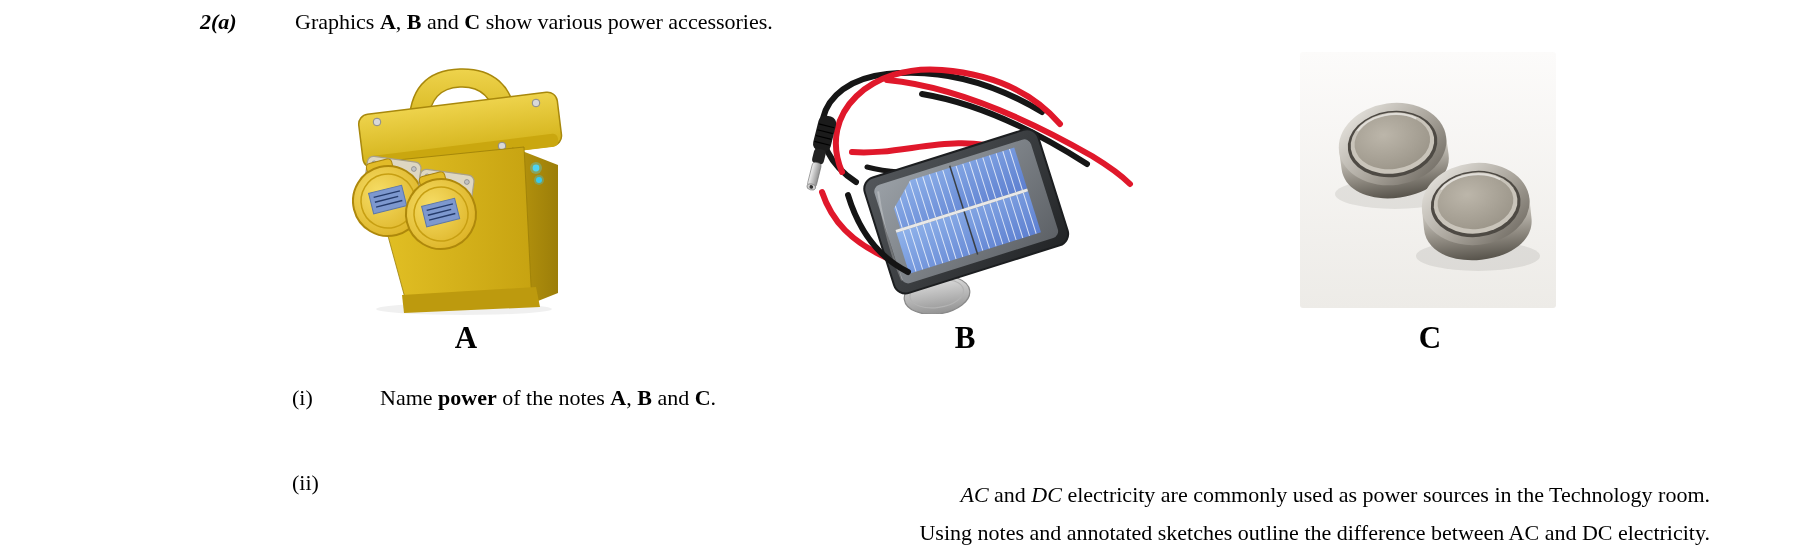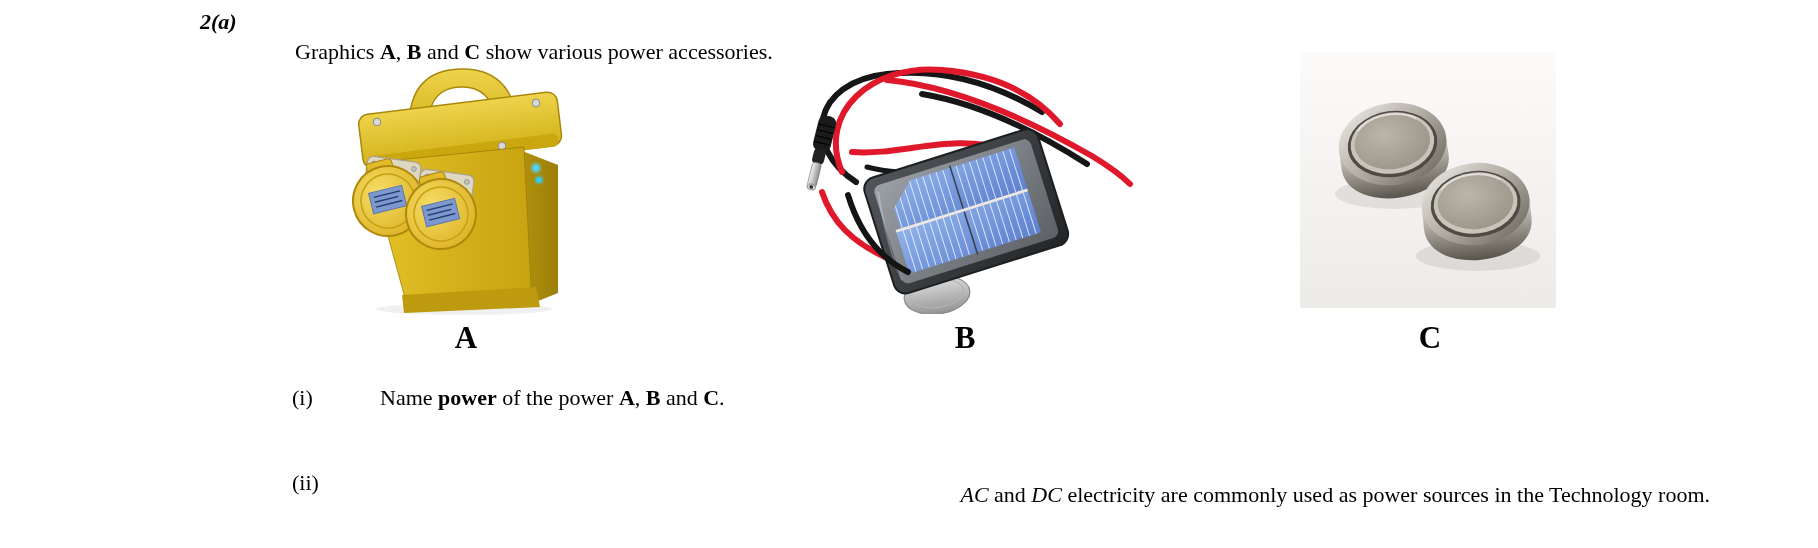--- a/index.html
+++ b/index.html
@@ -12,21 +12,21 @@
   .figlabel{position:absolute;width:80px;text-align:center;font-size:31px;font-weight:bold;line-height:36px;}
   .fig{position:absolute;}
   .multiline{white-space:normal;width:1330px;}
 </style>
 </head>
 <body>
 
 <div id="page">
 
   <span class="txt bi" style="left:200px;top:3px;">2(a)</span>
-  <span class="txt" style="left:295px;top:3px;margin-top:30px;">
+  <span class="txt" style="left:295px;top:3px;">
     <span>Graphics </span><span class="b">A</span><span>, </span><span class="b">B</span><span> and </span><span class="b">C</span><span> show various power accessories.</span>
   </span>
 
   <div class="fig" style="left:352px;top:55px;width:216px;height:262px;">
     <svg width="216" height="262" viewBox="0 0 216 262">
       <defs>
         <linearGradient id="gA-body" x1="0" y1="0" x2="1" y2="0">
           <stop offset="0" stop-color="#e4c226"></stop>
             <stop offset="1" stop-color="#c7a311"></stop>
         </linearGradient>
@@ -252,21 +252,22 @@
         <ellipse cx="176" cy="151" rx="42" ry="30.5" fill="#c9c4ba"></ellipse>
         <ellipse cx="176" cy="150" rx="38" ry="27" fill="url(#gC-top)"></ellipse>
         <path d="M143,134 A40,28 0 0 1 203,130" stroke="#ffffff" stroke-width="2" opacity="0.45" fill="none"></path>
       </g>
     </svg>
   </div>
   <div class="figlabel" style="left:1390px;top:320px;">C</div>
 
   <span class="txt" style="left:292px;top:379px;">(i)</span>
   <span class="txt" style="left:380px;top:379px;">
-    <span>Name </span><span class="b">power</span><span> of the power </span><span class="b">A</span><span>, </span><span class="b">B</span><span> and </span><span class="b">C</span><span>.</span>
+    <span>Name </span><span class="b">power</span><span> of the notes </span><span class="b">A</span><span>, </span><span class="b">B</span><span> and </span><span class="b">C</span><span>.</span>
   </span>
 
   <span class="txt" style="left:292px;top:464px;">(ii)</span>
   <div class="txt multiline" style="left:380px;top:476px;">
     <span class="i">AC</span><span> and </span><span class="i">DC</span><span> electricity are commonly used as power sources in the Technology room.</span><br>
+    <span>Using notes and annotated sketches outline the difference between AC and DC electricity.</span>
   </div>
 
 </div>
 
 </body></html>

